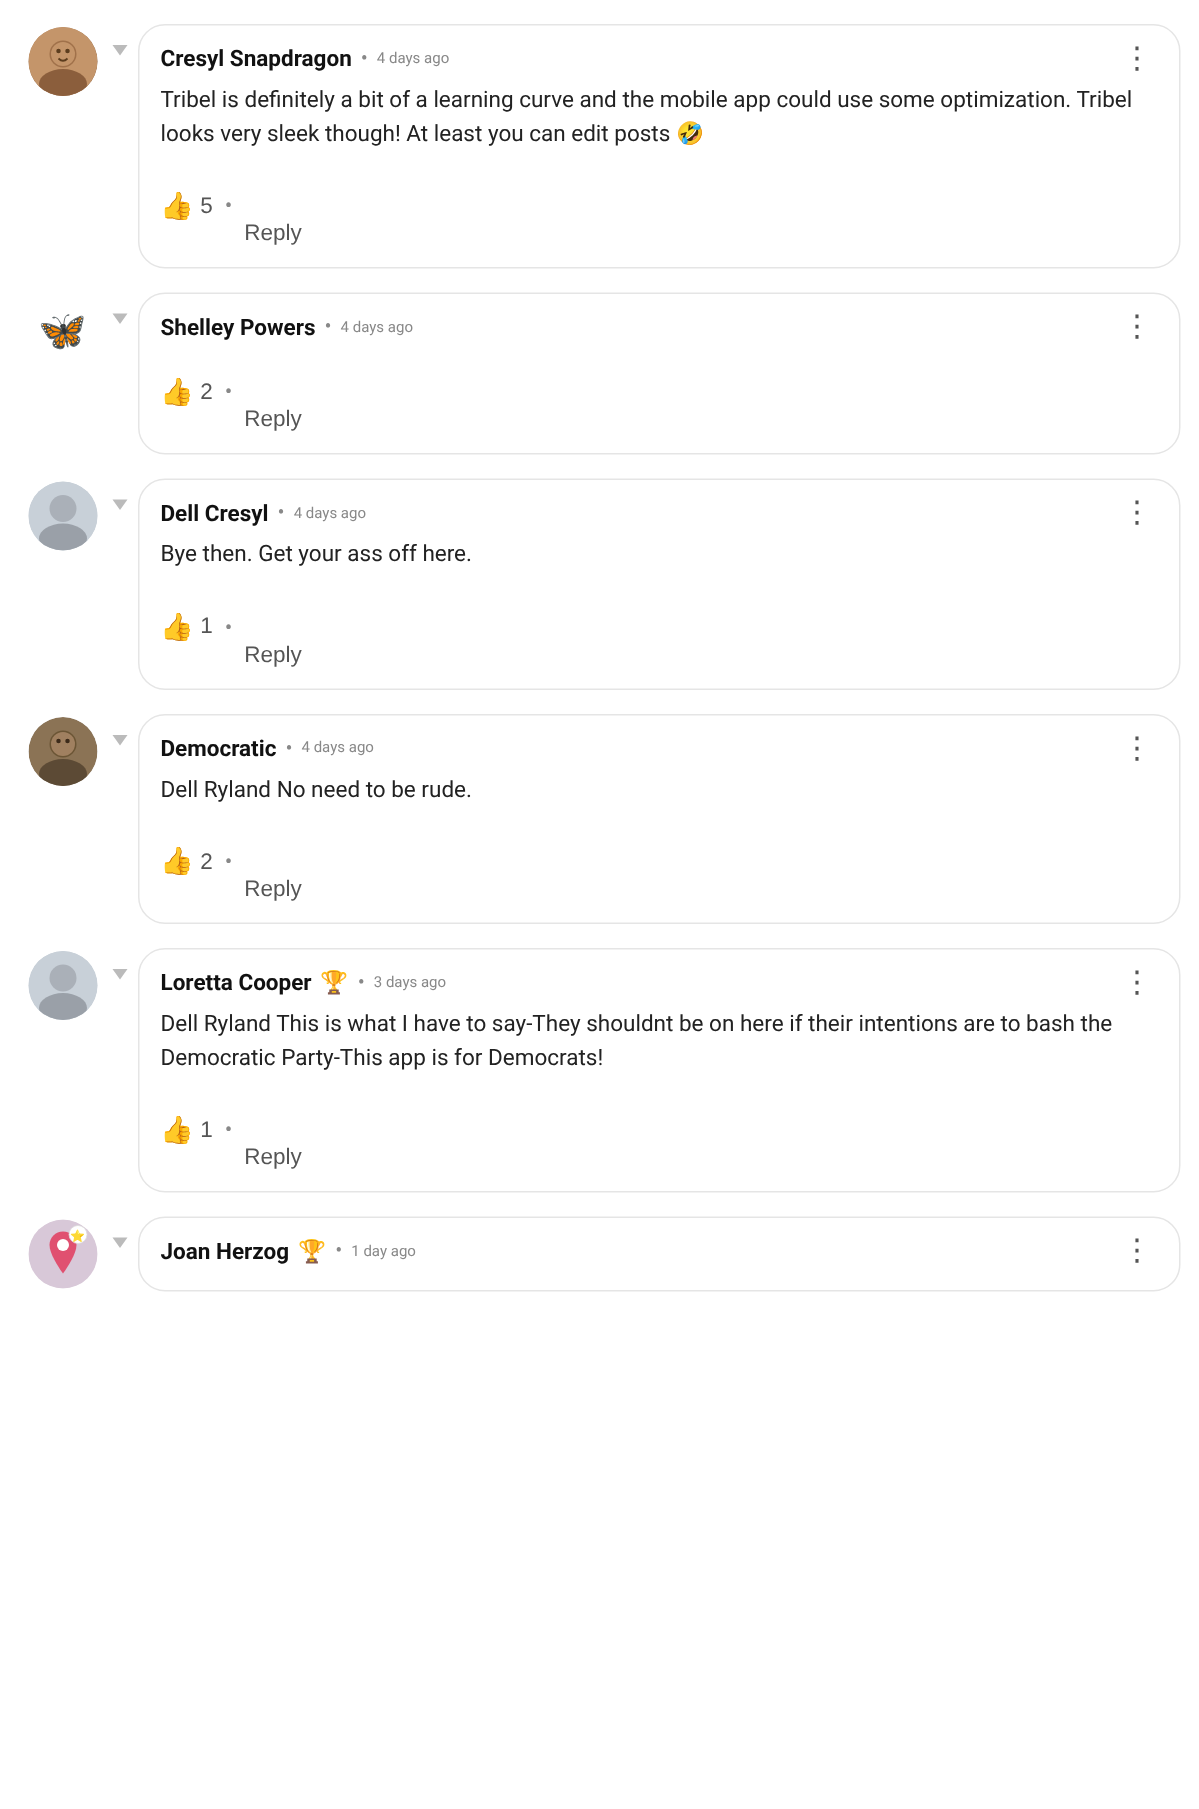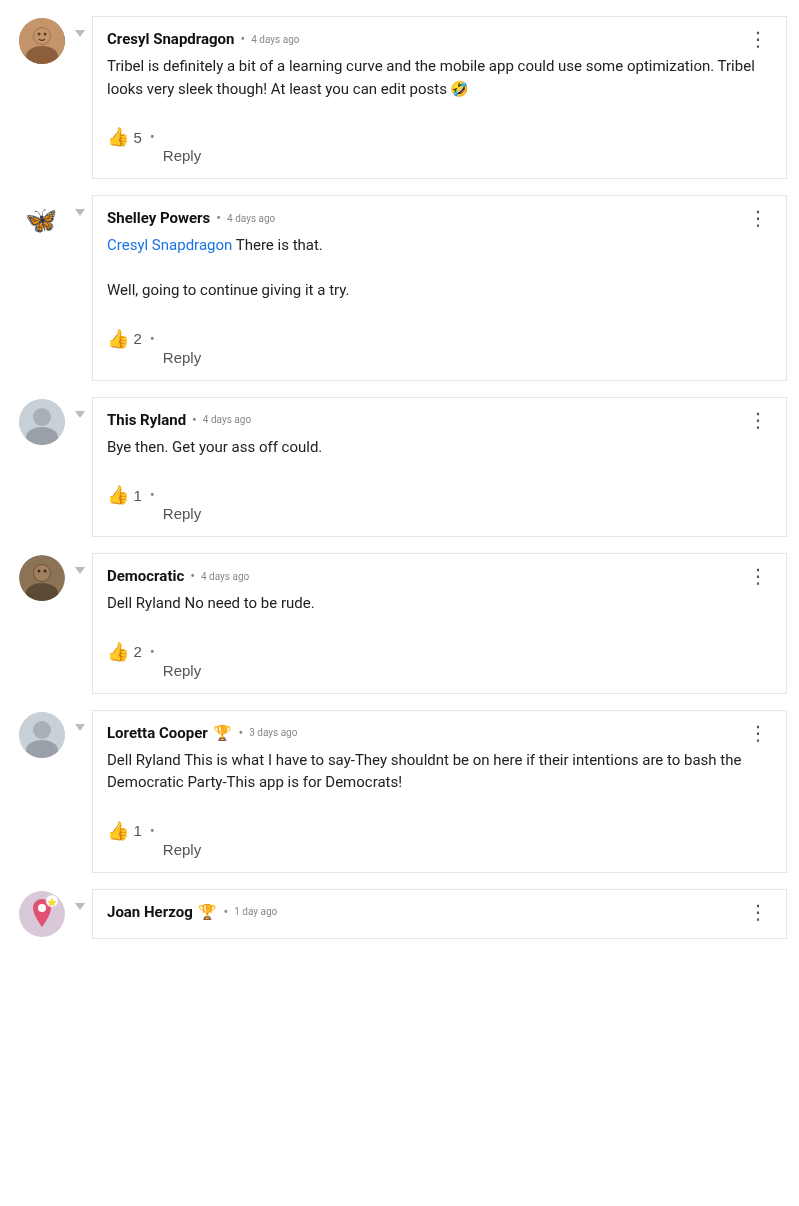--- a/index.html
+++ b/index.html
@@ -49,21 +49,21 @@
       width: 0;
       height: 0;
       border-left: 5px solid transparent;
       border-right: 5px solid transparent;
       border-top: 7px solid #bbb;
     }
     .comment-body {
       flex: 1;
       background: #fff;
       border: 1px solid #e5e5e5;
-      border-radius: 0;
+      border-radius: 18px;
       padding: 12px 14px 10px 14px;
       margin-left: 4px;
       position: relative;
     }
     .comment-header {
       display: flex;
       justify-content: space-between;
       align-items: center;
       margin-bottom: 6px;
     }
@@ -210,21 +210,20 @@
     </div>
     <div class="comment-body">
       <div class="comment-header">
         <div class="comment-meta">
           <span class="username">Shelley Powers</span>
           <span class="dot-sep">•</span>
           <span class="timestamp">4 days ago</span>
         </div>
         <button class="more-btn">⋮</button>
       </div>
-      <div class="comment-text"><a href="#" class="mention">Cresyl Snapdragon</a> There is that.<br><br>Well, going to continue giving it a try.</div>
       <div class="comment-actions">
         <button class="like-btn">
           <span class="like-icon">👍</span>
           <span class="like-count">2</span>
         </button>
         <span class="action-sep">•</span>
         <button class="reply-btn">Reply</button>
       </div>
     </div>
   </div>
@@ -238,27 +237,27 @@
           <ellipse cx="23" cy="38" rx="16" ry="10" fill="#9aa0a8"></ellipse>
         </svg>
       </div>
     </div>
     <div class="chevron-col">
       <div class="chevron"></div>
     </div>
     <div class="comment-body">
       <div class="comment-header">
         <div class="comment-meta">
-          <span class="username">This Ryland</span>
+          <span class="username">Dell Cresyl</span>
           <span class="dot-sep">•</span>
           <span class="timestamp">4 days ago</span>
         </div>
         <button class="more-btn">⋮</button>
       </div>
-      <div class="comment-text">Bye then. Get your ass off could.</div>
+      <div class="comment-text">Bye then. Get your ass off here.</div>
       <div class="comment-actions">
         <button class="like-btn">
           <span class="like-icon">👍</span>
           <span class="like-count">1</span>
         </button>
         <span class="action-sep">•</span>
         <button class="reply-btn">Reply</button>
       </div>
     </div>
   </div>

